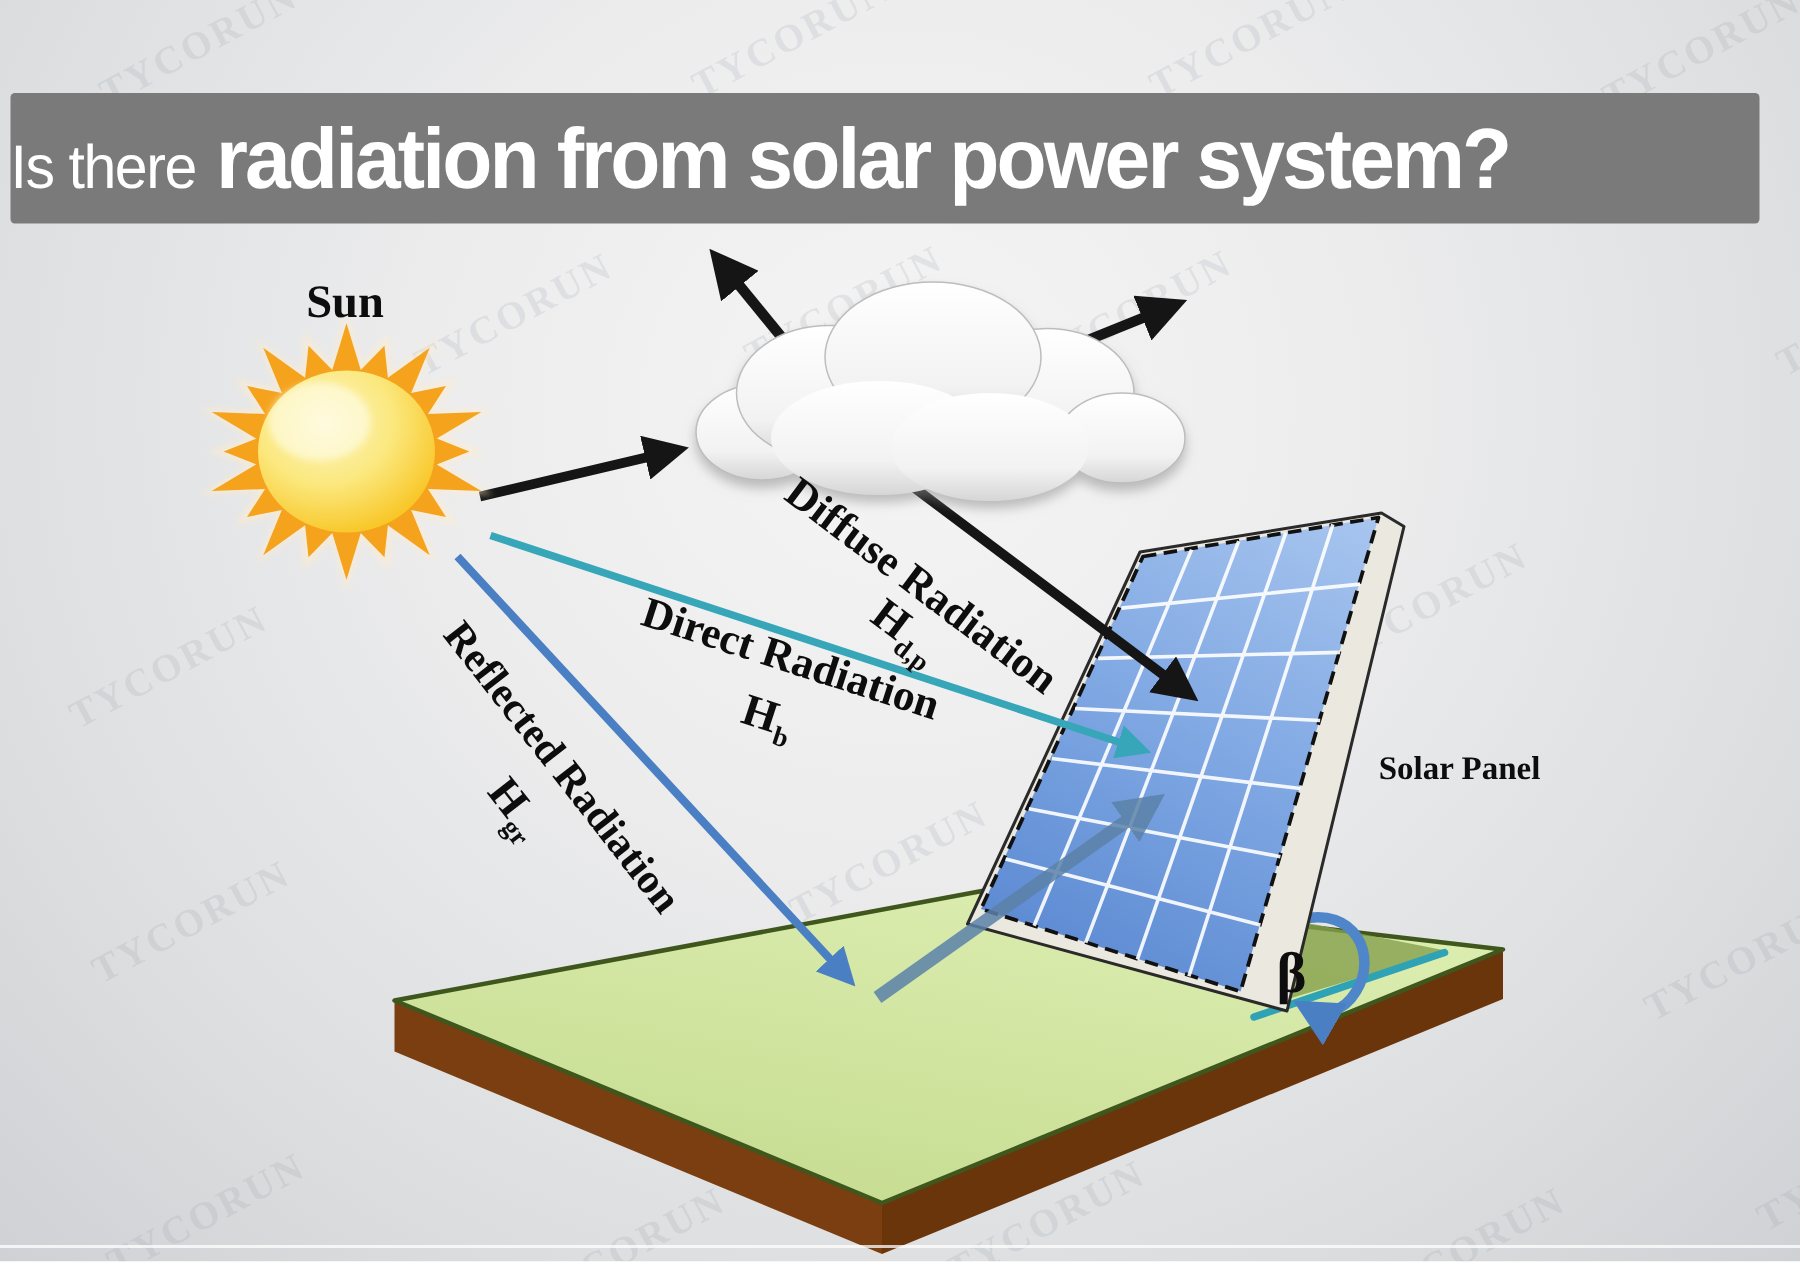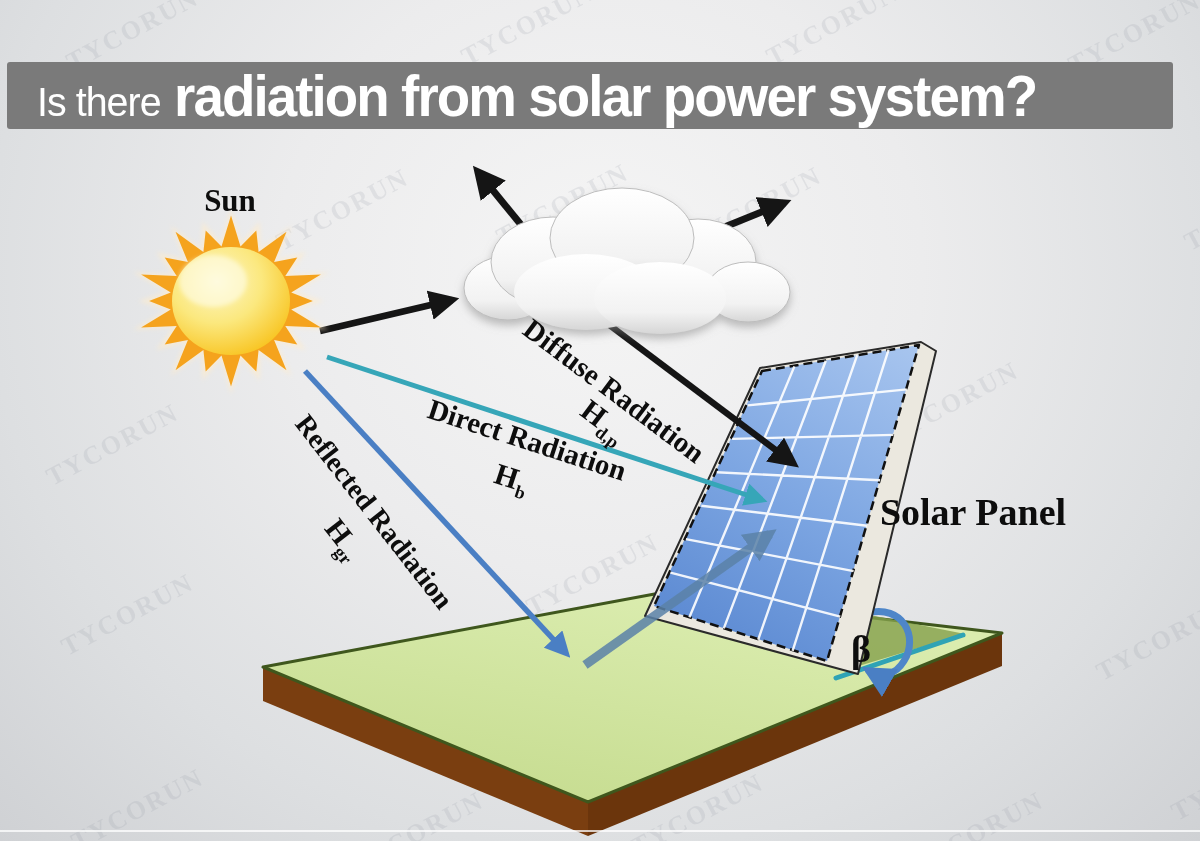--- a/index.html
+++ b/index.html
@@ -9,23 +9,23 @@
     background:radial-gradient(ellipse at 50% 32%, #f5f5f5 0%, #ececed 38%, #dddfe1 72%, #cfd1d4 100%);
   }
   .watermark{
     position:absolute; z-index:1; font-weight:bold; font-size:26px;
     color:#8f95a1; opacity:0.16; transform:rotate(-28deg);
     letter-spacing:2px; white-space:nowrap; pointer-events:none;
     font-family:"Liberation Serif", serif;
   }
   #diagram-svg{ position:absolute; left:0; top:0; z-index:2; }
   .title-bar{
-    position:absolute; left:7px; top:62px; width:1166px; height:67px;
+    position:absolute; left:7px; top:62px; width:1166px; height:87px;
     background:#7a7a7a; border-radius:3px; z-index:4;
-    display:flex; align-items:center; padding-left:30px; box-sizing:border-box;
+    display:flex; align-items:center; box-sizing:border-box;
     transform-origin:left center;
   }
   .title-inner{ display:flex; align-items:baseline; gap:14px; transform:scaleX(0.96); transform-origin:left; white-space:nowrap;}
   .title-prefix{ color:#ffffff; font-size:41px; font-weight:400; letter-spacing:-1px; }
   .title-emphasis{ color:#ffffff; font-size:57px; font-weight:700; letter-spacing:-2px; }
   .dlabel{
     position:absolute; z-index:3; white-space:nowrap; color:#0d0d0d;
     font-family:"Liberation Serif", serif; font-weight:700;
     transform:translate(-50%,-50%) rotate(var(--r,0deg));
   }
@@ -146,21 +146,21 @@
   <div class="dlabel" style="left:527px; top:440px; --r:18deg; font-size:29px;">Direct Radiation</div>
   <div class="dlabel" style="left:512px; top:478px; --r:18deg; font-size:30px;">
     <span>H</span><span class="sub">b</span>
   </div>
 
   <div class="dlabel" style="left:374px; top:512px; --r:52deg; font-size:28px;">Reflected Radiation</div>
   <div class="dlabel" style="left:344px; top:539px; --r:52deg; font-size:30px;">
     <span>H</span><span class="sub">gr</span>
   </div>
 
-  <div class="dlabel" style="left:973px; top:512px; font-size:38px;">Solar Panel</div>
+  <div class="dlabel" style="left:973px; top:512px; font-size:22px;">Solar Panel</div>
 
   <div class="dlabel" style="left:861px; top:649px; font-size:38px;">β</div>
 
   <div class="bottom-line"></div>
 <div class="watermark" style="left: 60px; top: 15px;">TYCORUN</div>
     <div class="watermark" style="left: 455px; top: 10px;">TYCORUN</div>
     <div class="watermark" style="left: 760px; top: 10px;">TYCORUN</div>
     <div class="watermark" style="left: 1062px; top: 18px;">TYCORUN</div>
     <div class="watermark" style="left: 270px; top: 195px;">TYCORUN</div>
     <div class="watermark" style="left: 490px; top: 190px;">TYCORUN</div>

